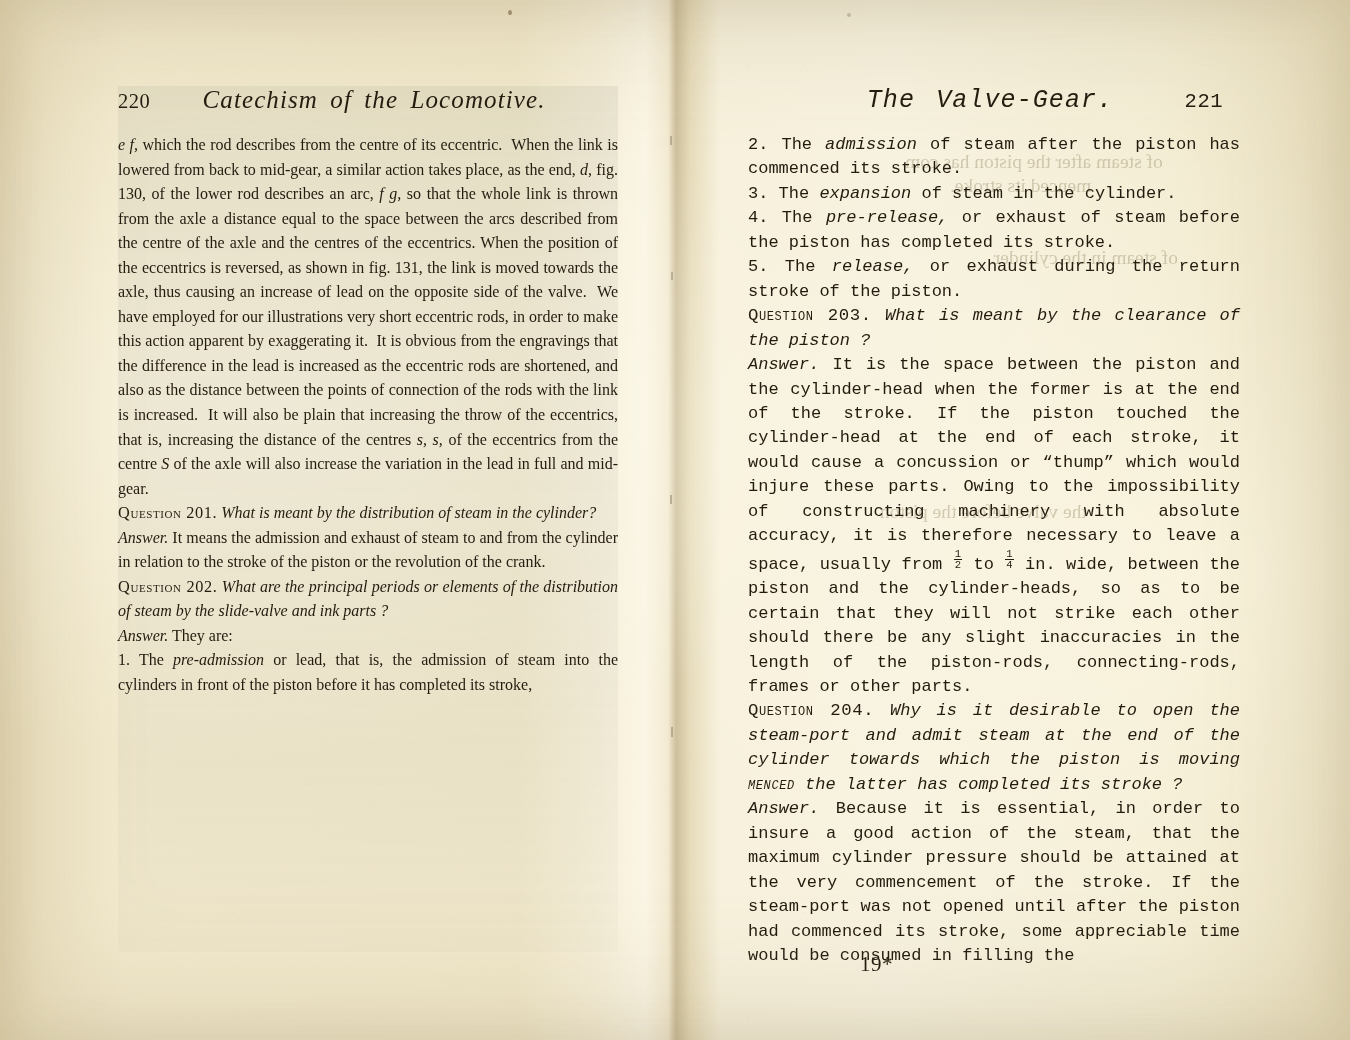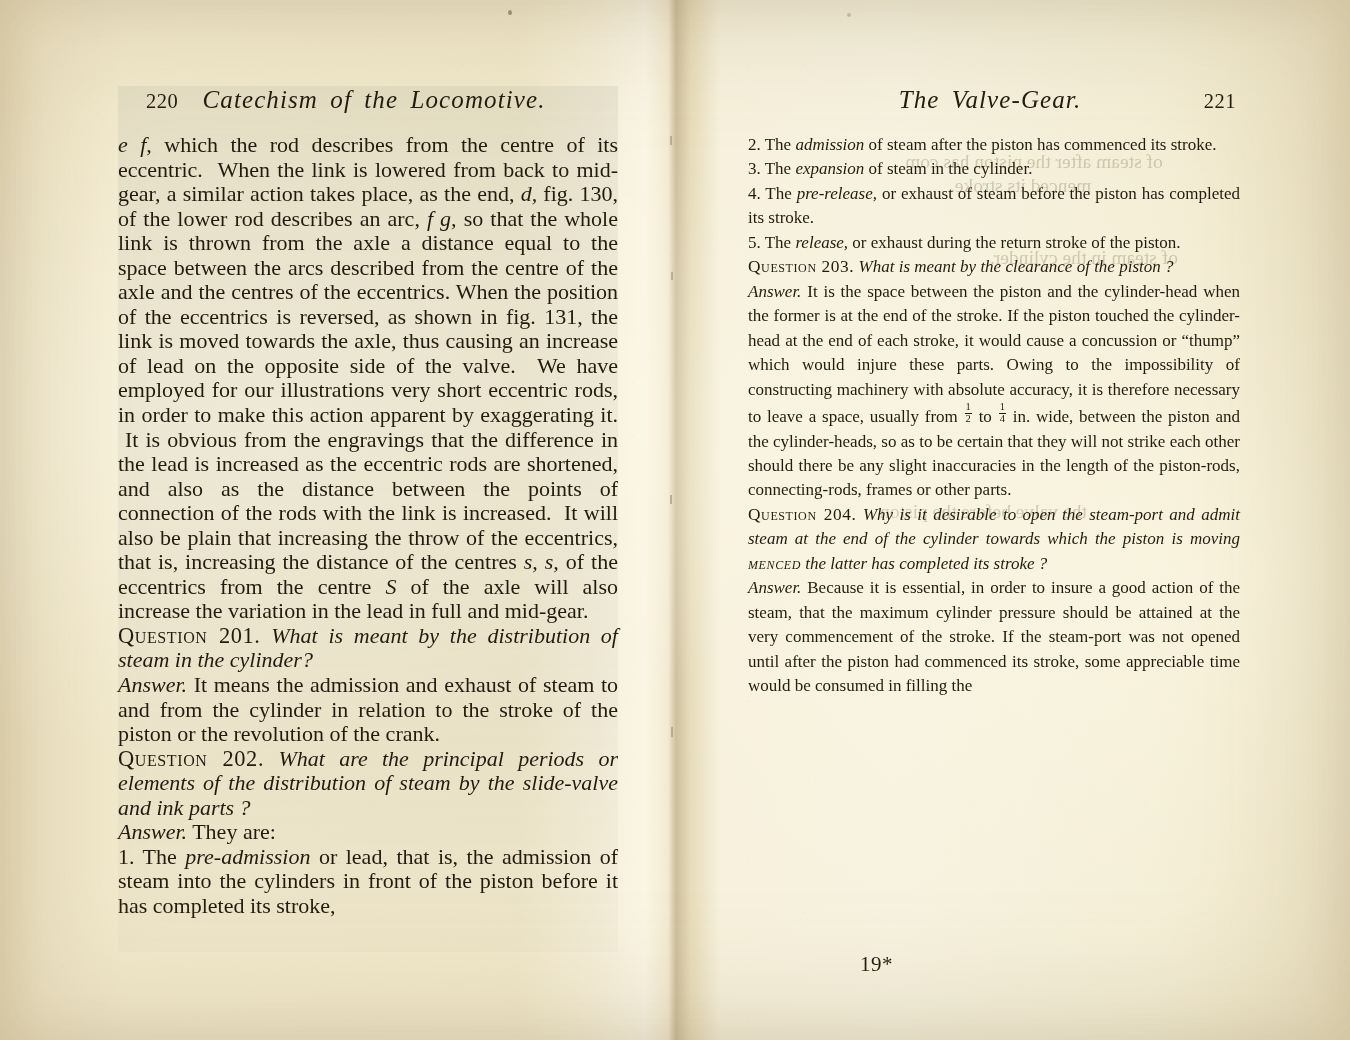--- a/index.html
+++ b/index.html
@@ -37,43 +37,43 @@
       radial-gradient(circle at 62% 17%, rgba(130,110,70,.08) .6px, transparent 1.2px),
       radial-gradient(circle at 83% 59%, rgba(130,110,70,.09) .6px, transparent 1.2px),
       radial-gradient(circle at 26% 88%, rgba(130,110,70,.07) .6px, transparent 1.2px);
     background-size:57px 53px,71px 67px,43px 61px,83px 47px,61px 79px;
   }
   .speck{position:absolute;border-radius:50%;background:rgba(96,76,44,.55);pointer-events:none;}
   .gutter-mark{position:absolute;background:rgba(60,48,26,.55);pointer-events:none;}
 
   .page{position:absolute;}
   .page-left{left:118px;top:86px;width:500px;}
-  .page-right{left:748px;top:86px;width:492px;}
+  .page-right{left:748px;top:86px;width:492px;font-family:Liberation Mono, monospace;}
 
   .runhead{
     position:relative;height:34px;
     color:#231a0e;
   }
   .folio{
     position:absolute;top:4px;font-size:20.5px;letter-spacing:.5px;
   }
-  .folio-left{left:0;margin-left:28px;}
-  .folio-right{right:4px;}
+  .folio-left{left:0;}
+  .folio-right{right:17px;}
   .runtitle{
     position:absolute;top:0;width:100%;text-align:center;
     font-style:italic;font-size:25px;letter-spacing:1.1px;
     word-spacing:5px;
   }
   .runtitle-left{left:6px;}
   .runtitle-right{left:-4px;}
 
   .body-col{
     margin-top:13px;
     color:#241b0f;
-    font-size:22px;
+    font-size:16px;
     line-height:24.55px;
     text-align:justify;
     text-justify:inter-word;
     -webkit-hyphens:none;hyphens:none;
   }
   .page-right .body-col{font-size:17px;line-height:24.45px;}
   .body-col p{margin:0;text-indent:0;}
   .ind{text-indent:26px;}
   .it{font-style:italic;}
   .sc{

